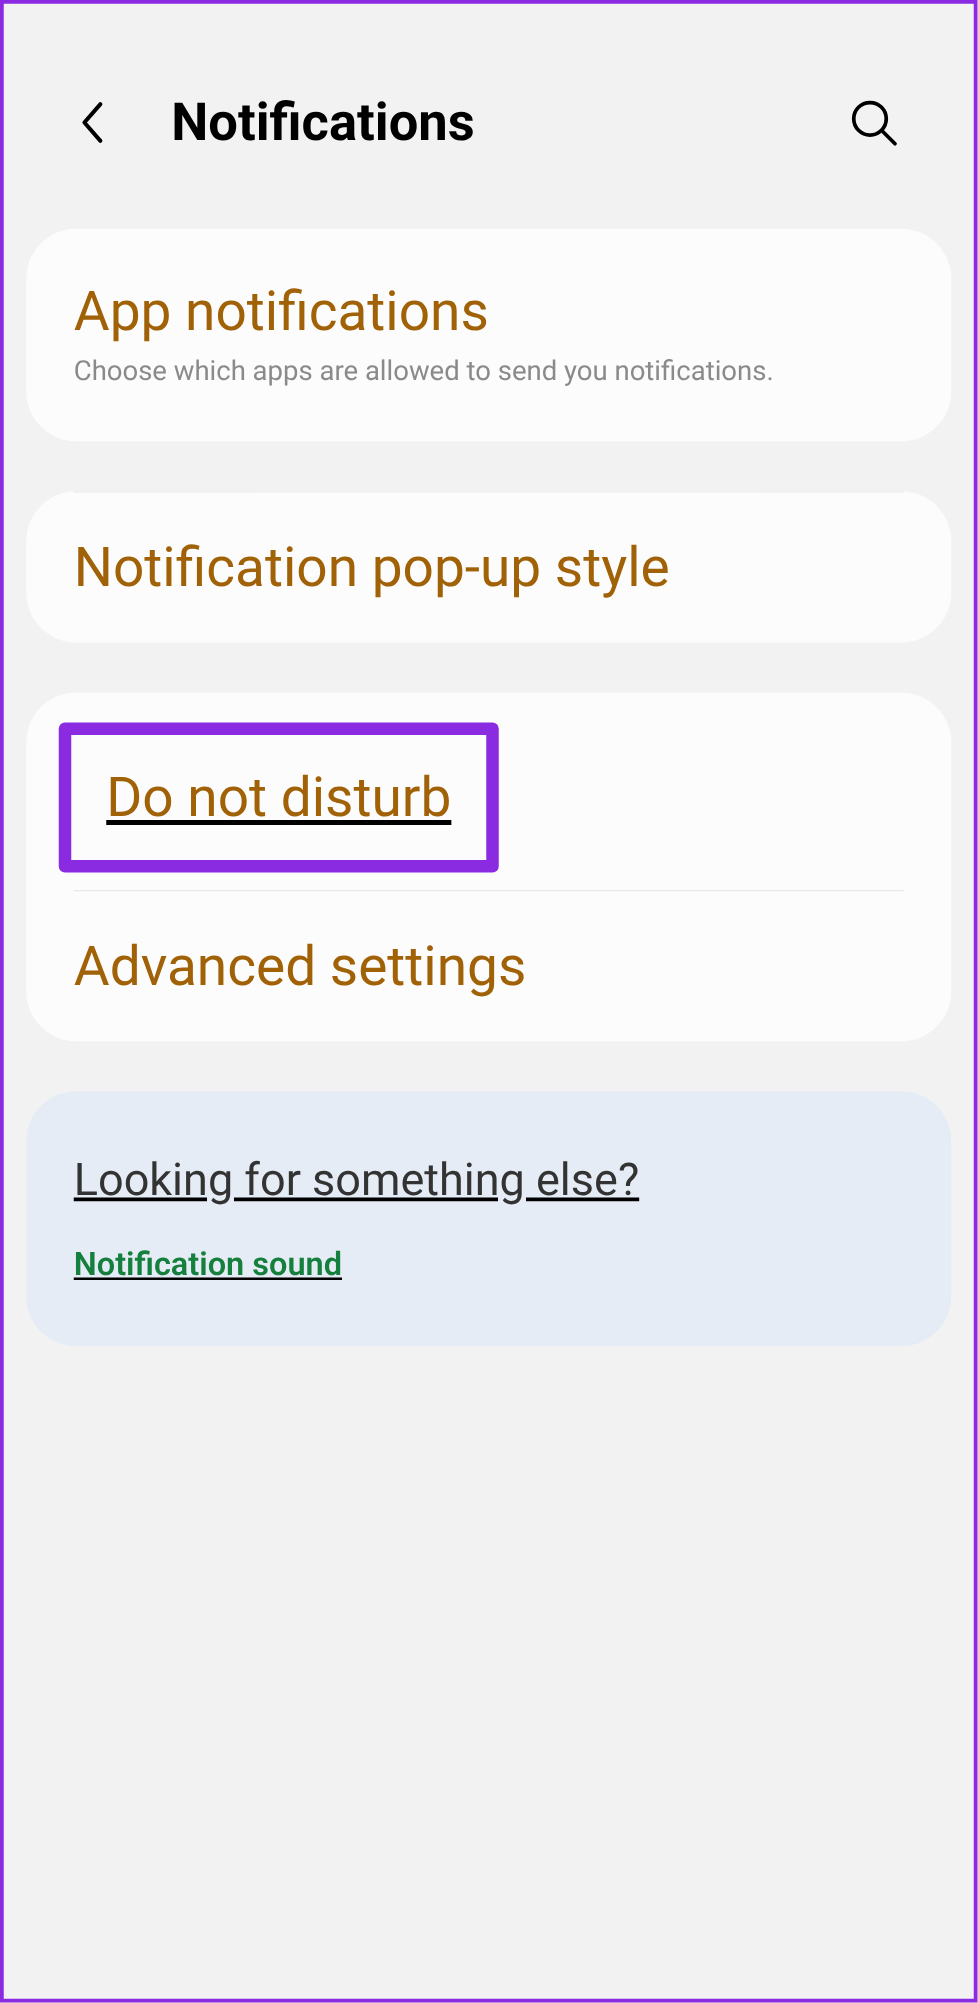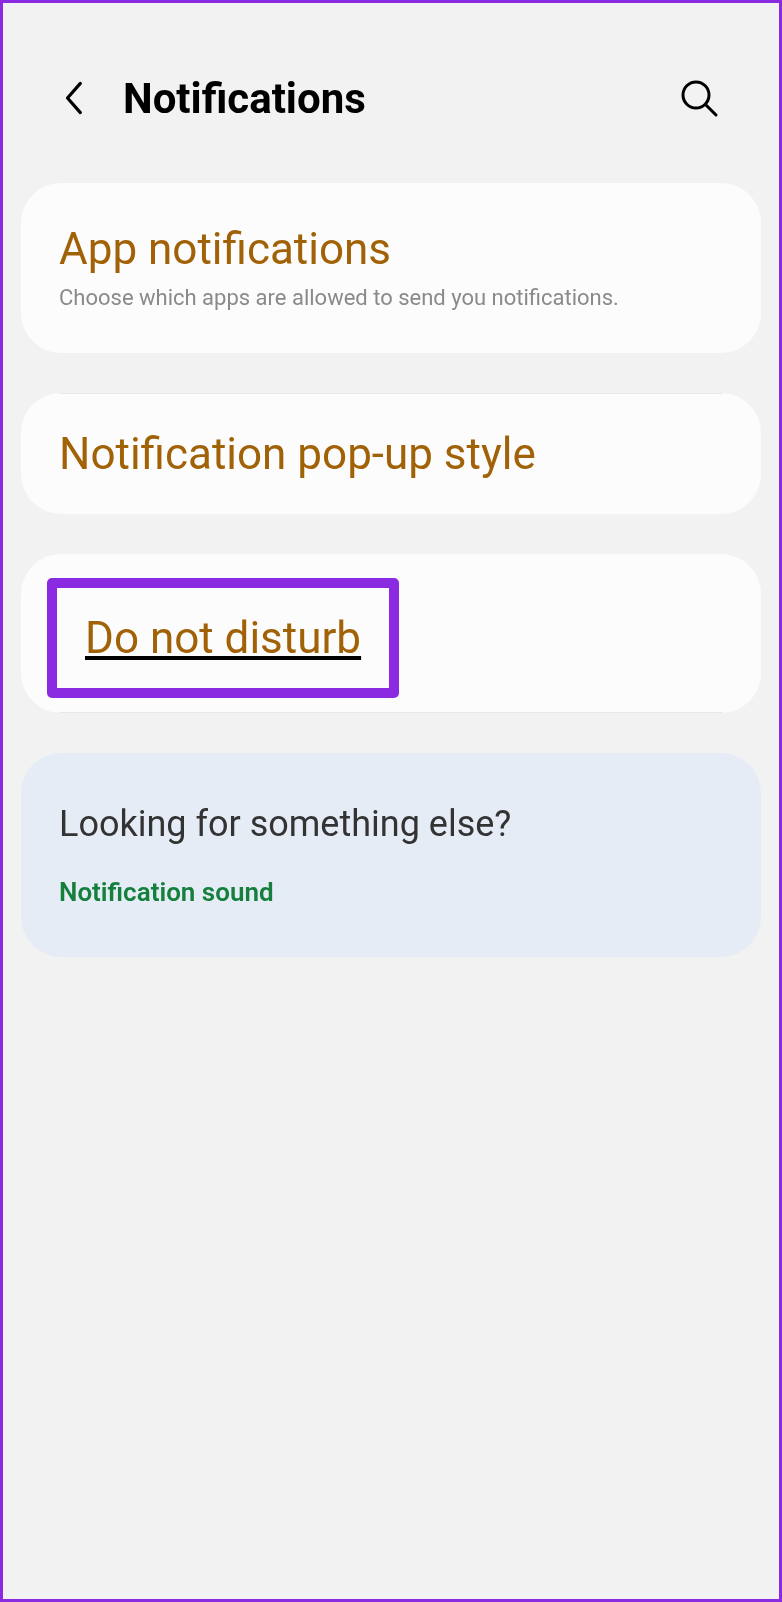--- a/index.html
+++ b/index.html
@@ -13,21 +13,21 @@
       height: 1602px;
       background: #f2f2f2;
       font-family: -apple-system, BlinkMacSystemFont, 'Segoe UI', Roboto, sans-serif;
       border: 3px solid #8a2be2;
       position: relative;
     }
     .header {
       display: flex;
       align-items: center;
       padding: 70px 40px 50px 50px;
-      gap: 30px;
+      gap: 44px;
     }
     .back-btn {
       width: 40px;
       height: 40px;
       display: flex;
       align-items: center;
       justify-content: center;
       cursor: pointer;
     }
     .back-btn svg {
@@ -88,20 +88,21 @@
       text-decoration: underline;
     }
     .item-dnd {
       padding: 34px 38px 24px 38px;
     }
     .related-card {
       background: #e5ecf5;
       border-radius: 40px;
       margin: 0 18px 40px 18px;
       padding: 50px 38px 50px 38px;
+      text-decoration: underline;
     }
     .related-title {
       font-size: 36px;
       color: #333;
       margin-bottom: 32px;
     }
     .related-link {
       font-size: 26px;
       font-weight: 600;
       color: #15803d;
@@ -151,18 +152,21 @@
   </div>
 </div>
 
 <div class="card">
   <div class="item item-dnd">
     <div class="highlighted-item">
       <div class="item-title">Do not disturb</div>
     </div>
   </div>
   <div class="divider"></div>
+  <div class="item">
+    <div class="item-title">Advanced settings</div>
+  </div>
 </div>
 
 <div class="related-card">
   <div class="related-title">Looking for something else?</div>
   <div class="related-link">Notification sound</div>
 </div>
 
 </body></html>

